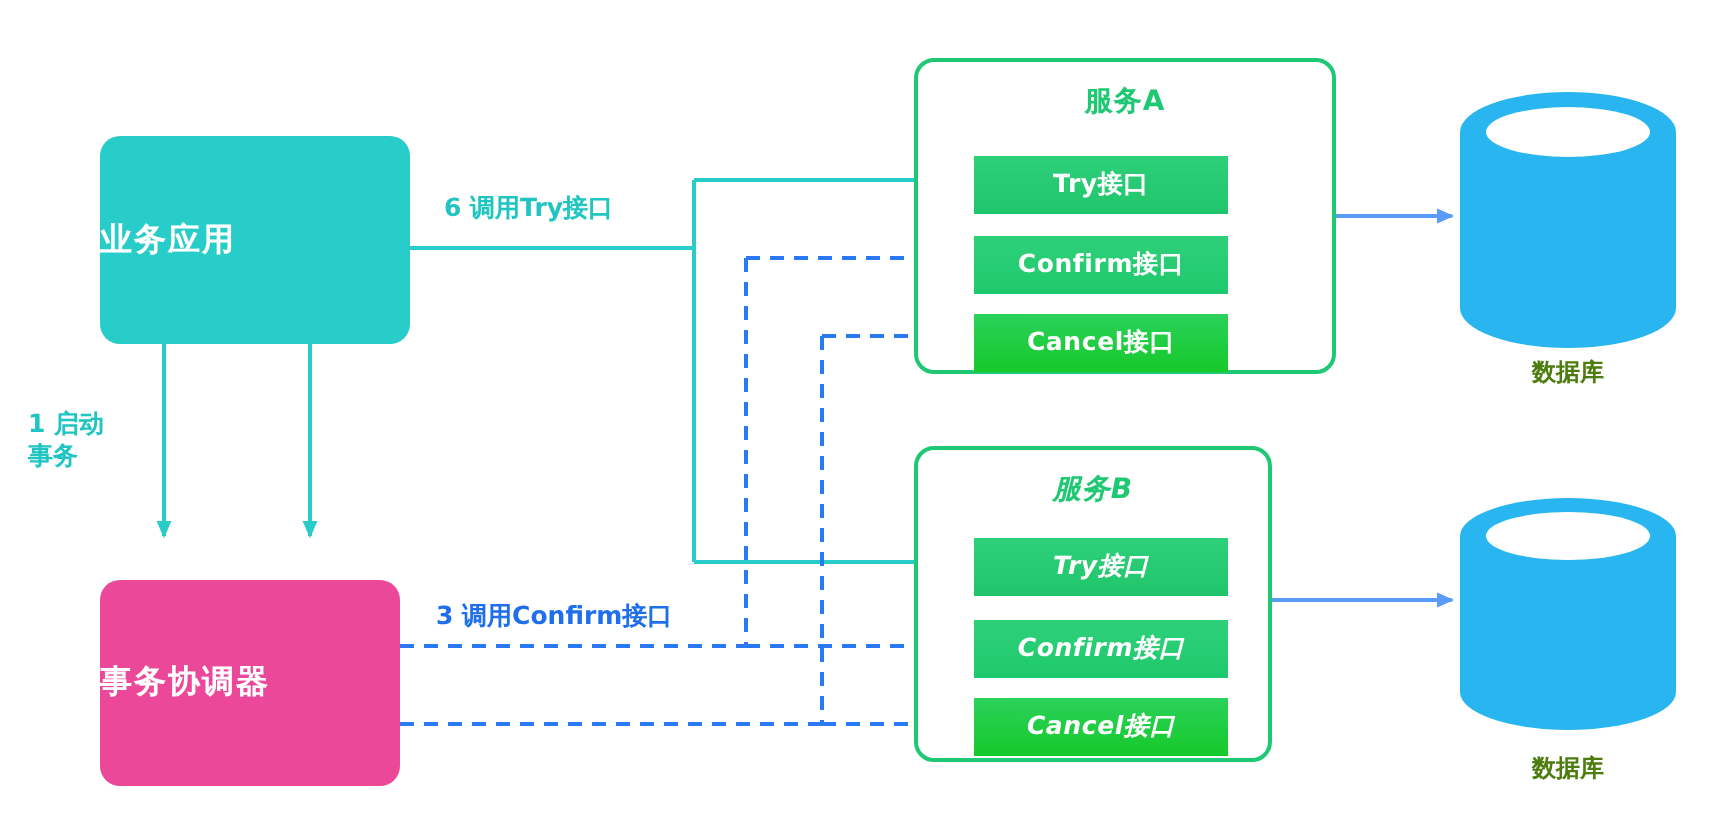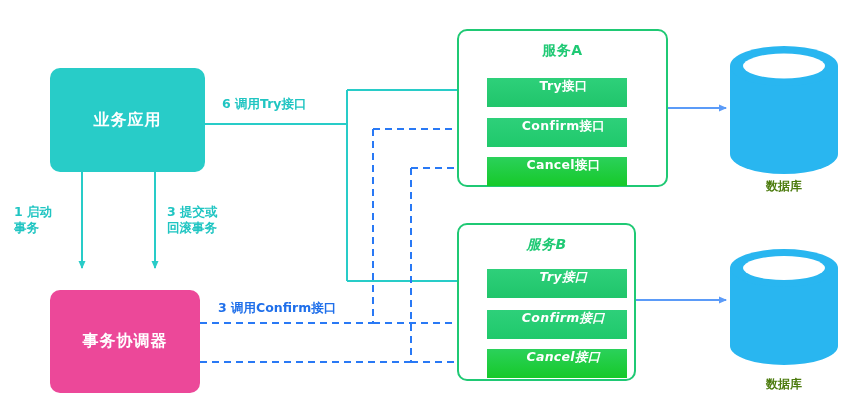--- a/index.html
+++ b/index.html
@@ -3,31 +3,31 @@
 <meta charset="utf-8">
 <style>
   html,body{margin:0;padding:0;background:#ffffff;}
   body{width:856px;height:417px;position:relative;overflow:hidden;
        font-family:"DejaVu Sans","Liberation Sans",sans-serif;}
   #stage{position:absolute;left:0;top:0;width:856px;height:417px;}
   svg#wires{position:absolute;left:0;top:0;width:856px;height:417px;pointer-events:none;}
 
   .node{position:absolute;box-sizing:border-box;}
 
-  .rounded-box{border-radius:10px;display:flex;align-items:center;justify-content:center;
+  .rounded-box{border-radius:10px;display:flex;align-items:center;
        color:#ffffff;font-weight:bold;font-size:16px;letter-spacing:1px;}
   .box-app{background:#28CCC8;}
   .box-coord{background:#ec4899;margin-top:15px;}
 
   .service-box{border:2px solid #1FC974;border-radius:10px;background:#ffffff;}
   .service-title{position:absolute;width:100%;text-align:center;color:#1FC974;
        font-weight:bold;font-size:14px;letter-spacing:.5px;}
 
-  .api-btn{position:absolute;display:flex;justify-content:center;
-       color:#ffffff;font-weight:bold;font-size:12.5px;letter-spacing:.3px;padding-left:13px;}
+  .api-btn{position:absolute;display:flex;align-items:center;justify-content:center;
+       color:#ffffff;font-weight:bold;font-size:12.5px;letter-spacing:.3px;}
   .api-try{background:linear-gradient(180deg,#2ED07A 0%,#20C56B 100%);}
   .api-confirm{background:linear-gradient(180deg,#2ED07A 0%,#1FC96B 100%);}
   .api-cancel{background:linear-gradient(180deg,#2BD15B 0%,#16C929 100%);}
 
   .db-label{position:absolute;width:100%;text-align:center;color:#4d7c0f;
        font-weight:bold;font-size:12px;}
 
   .edge-label{position:absolute;color:#20C5C2;font-weight:bold;font-size:12.5px;
        line-height:16px;white-space:pre-line;}
   .edge-label.blue{color:#1F6FEA;}
@@ -125,19 +125,17 @@
   </div>
   <div class="node" style="left:730px;top:376px;width:108px;">
     <div class="db-label" style="position:static;">数据库</div>
   </div>
 
   <div class="edge-label" style="left:14px;top:204px;">1 启动
 事务</div>
 
   <div class="edge-label" style="left:222px;top:96px;">6 调用Try接口</div>
 
-  <div class="edge-label" style="left:167px;top:204px;">3 提交或
-回滚事务</div>
 
   <div class="edge-label blue" style="left:218px;top:300px;">3 调用Confirm接口</div>
 
 
 </div>
 
 </body></html>

